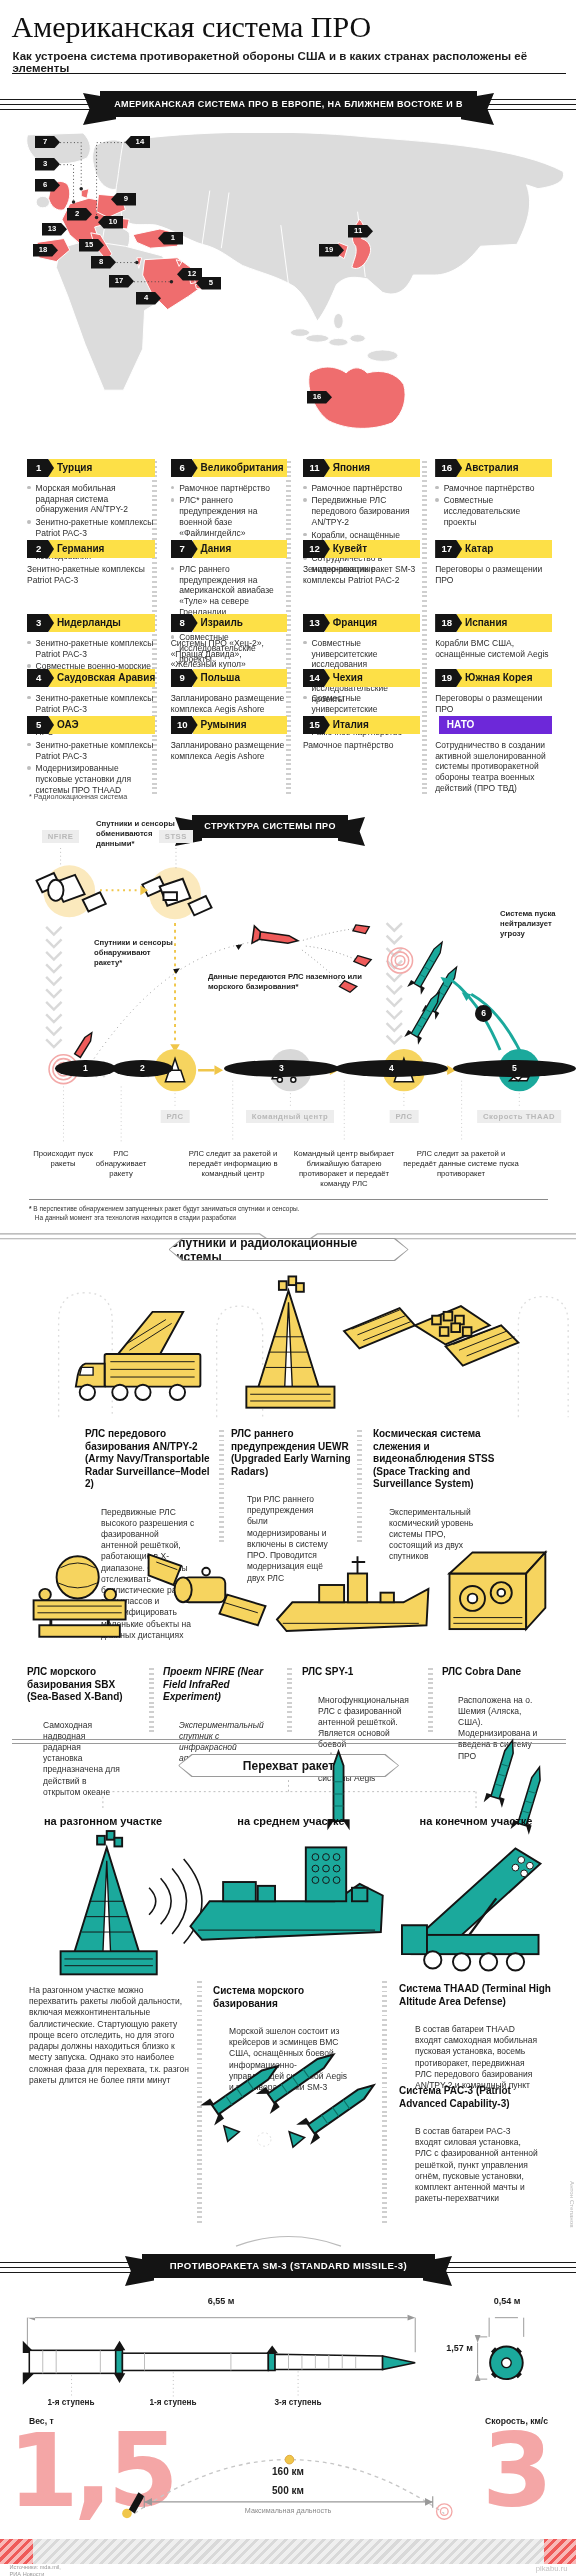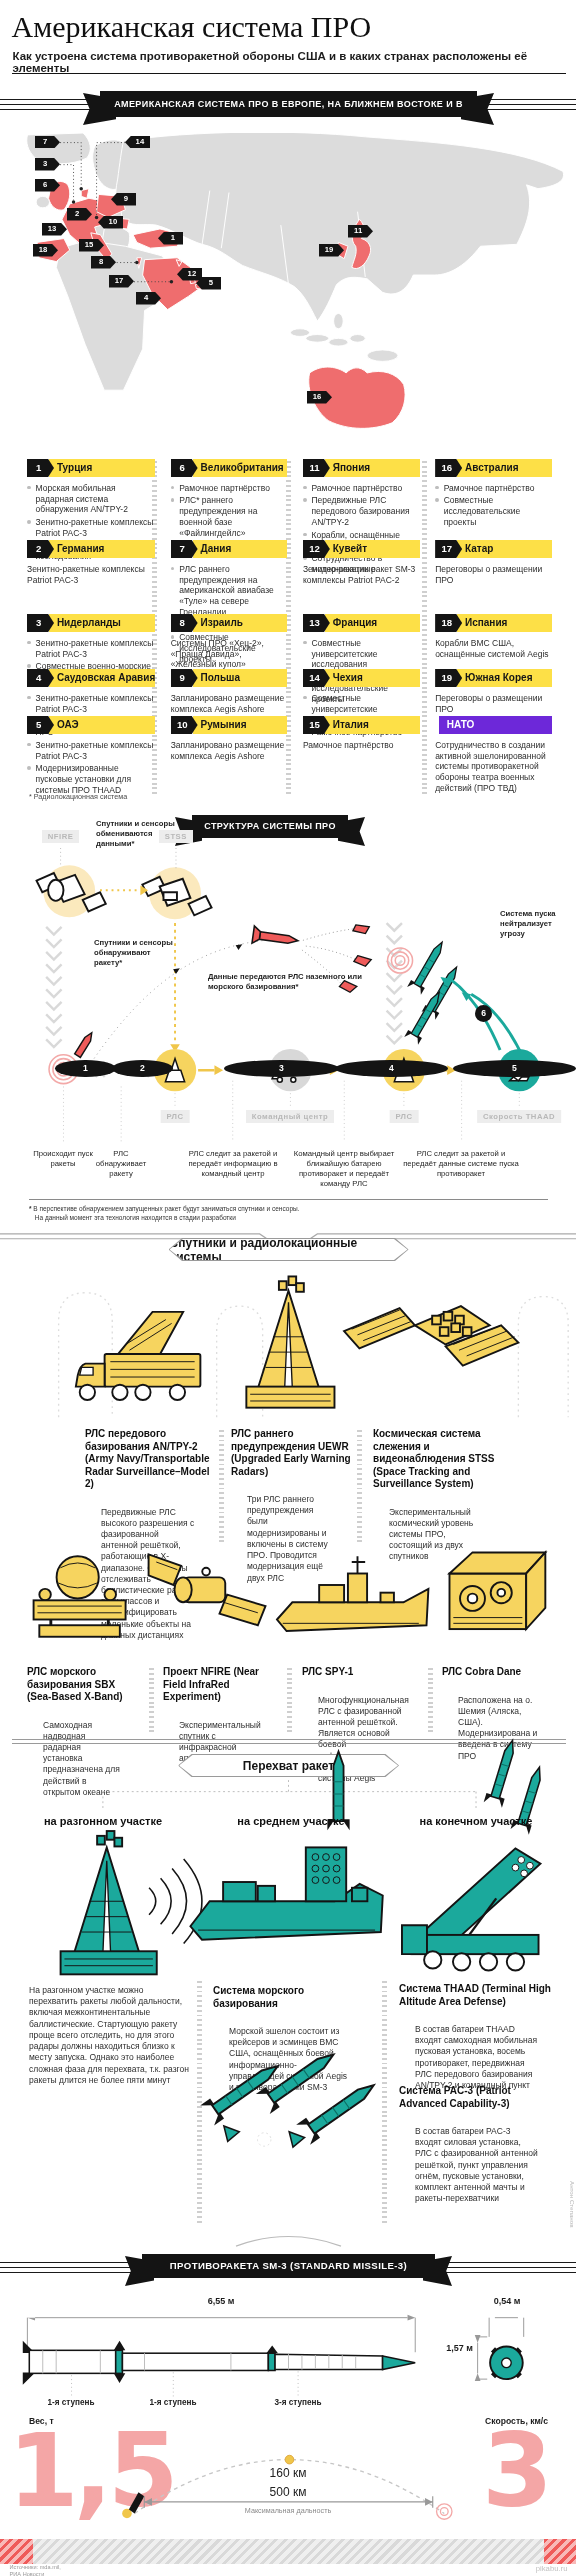--- a/index.html
+++ b/index.html
@@ -73,21 +73,21 @@
 
   .rule2{left:11.5px;right:11.5px;top:1739px;height:4.8px;border-top:1px solid #9a9a9a;border-bottom:1px solid #9a9a9a}
   .ph{position:absolute;transform:translateX(-50%);font-weight:bold;font-size:11px;white-space:nowrap;color:#101010}
 
   
   .dim-label{position:absolute;font-size:9px;font-weight:bold;color:#1d1d1d;text-align:center}
   .stg{position:absolute;transform:translateX(-50%);font-size:8.2px;font-weight:bold;color:#222;white-space:nowrap}
   .spec-label{position:absolute;font-size:8.6px;font-weight:bold;color:#1d1d1d}
   .bignum{position:absolute;font-size:102px;font-weight:bold;color:#f4a6a6;line-height:.95;
           letter-spacing:-4.8px;font-family:"DejaVu Sans",sans-serif}
-  .traj-label{position:absolute;transform:translateX(-50%);font-size:12px;font-weight:normal;color:#222;white-space:nowrap}
+  .traj-label{position:absolute;transform:translateX(-50%);font-size:10px;font-weight:bold;color:#222;white-space:nowrap}
   .traj-cap{position:absolute;transform:translateX(-50%);font-size:7.2px;color:#8a8a8a;white-space:nowrap}
   .band{left:0;right:0;top:2539px;height:25px;
         background:repeating-linear-gradient(135deg,#d9d9d9 0 2.9px,#efefef 2.9px 6.7px)}
   .band::before,.band::after{content:"";position:absolute;top:0;bottom:0;width:33px;
         background:repeating-linear-gradient(135deg,#ef5b5a 0 2.9px,#f8b9b8 2.9px 6.7px)}
   .band::before{left:0}.band::after{right:0}
   .foot-src{left:9.6px;top:2564px;font-size:5.6px;color:#999;line-height:1.3}
   .foot-mark{right:9.6px;top:2564px;font-size:7.7px;color:#c3c3c3}
   .foot-author{right:1px;top:2181px;font-size:6.2px;color:#b5b5b5;writing-mode:vertical-rl}
 </style>
@@ -769,21 +769,21 @@
     </g>
   </svg>
 
   <div class="abs" style="left:0;top:1666px;width:577px">
 
       <div class="sys" style="left: 27px; width: 110px;">
         <h5>РЛС морского базирования SBX (Sea-Based X-Band)</h5>
         <p>Самоходная надводная радарная установка предназначена для действий в открытом океане</p>
       </div>
 
-      <div class="sys" style="left: 163px; width: 117px;">
+      <div class="sys" style="left: 163px; width: 117px; font-style: italic;">
         <h5>Проект NFIRE (Near Field InfraRed Experiment)</h5>
         <p>Экспериментальный спутник с инфракрасной аппаратурой</p>
       </div>
 
       <div class="sys" style="left: 302px; width: 117px;">
         <h5>РЛС SPY-1</h5>
         <p>Многофункциональная РЛС с фазированной антенной решёткой. Является основой боевой информационно-управляющей системы Aegis</p>
       </div>
 
       <div class="sys" style="left: 442px; width: 113px;">

